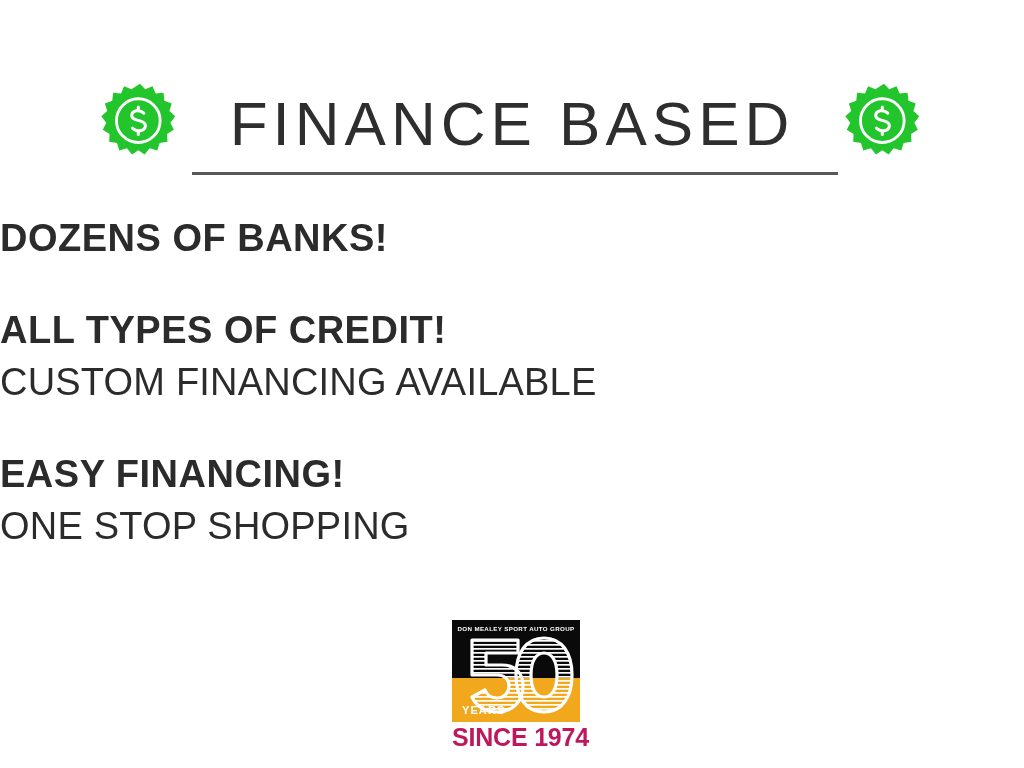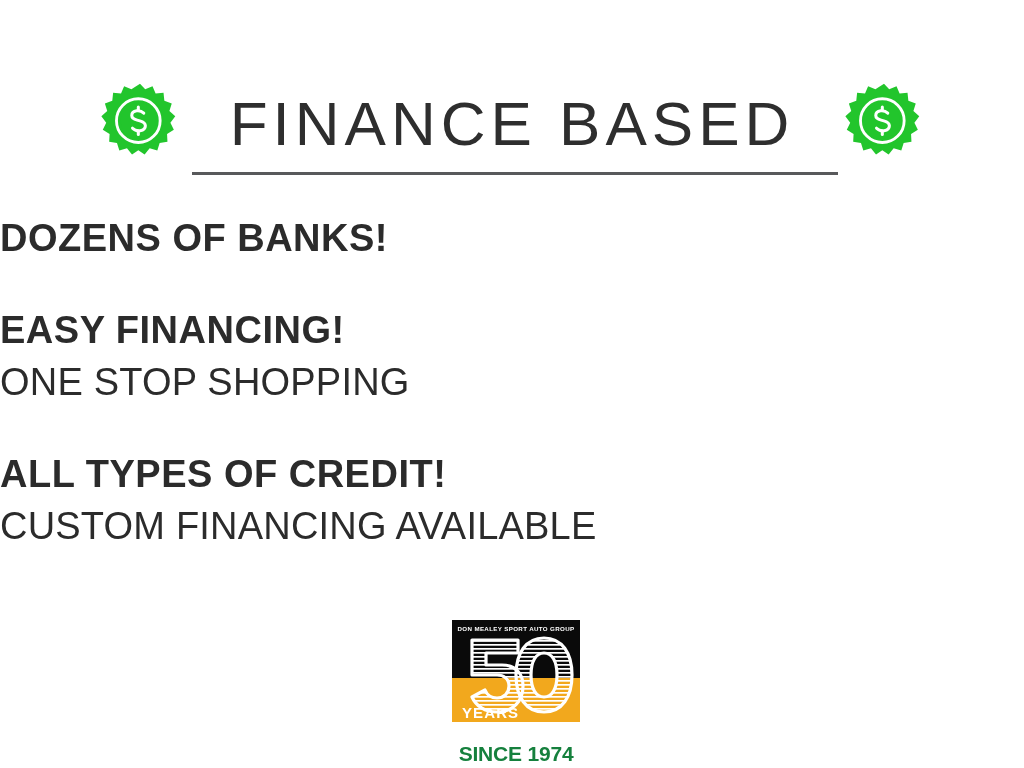--- a/index.html
+++ b/index.html
@@ -156,36 +156,36 @@
     height: 90px;
     z-index: 3;
   }
   .logo-fifty svg { display: block; width: 128px; height: 90px; }
 
   .logo-years {
     position: absolute;
     left: 10px;
     top: 84px;
     font-family: "Liberation Sans", sans-serif;
-    font-size: 15px;
+    font-size: 11px;
     font-weight: 700;
     letter-spacing: 1.1px;
     color: #ffffff;
     z-index: 5;
   }
 
   .logo-since {
     width: 128px;
     text-align: center;
-    margin-top: 20px;
-    font-family: "Liberation Sans", sans-serif;
-    font-size: 21px;
+    margin-top: 1px;
+    font-family: "Liberation Sans", sans-serif;
+    font-size: 25px;
     font-weight: 700;
     letter-spacing: -0.2px;
-    color: #15803d;
+    color: #be185d;
     white-space: nowrap;
   }
 </style>
 </head>
 <body>
 
 <div class="slide">
 
   <div class="header">
 
@@ -242,27 +242,27 @@
 
   <div class="title-rule"></div>
 
   <div class="body-copy">
 
     <div class="copy-block">
       <div class="headline">DOZENS OF BANKS!</div>
     </div>
 
     <div class="copy-block">
+      <div class="headline">ALL TYPES OF CREDIT!</div>
+      <div class="subline">CUSTOM FINANCING AVAILABLE</div>
+    </div>
+
+    <div class="copy-block">
       <div class="headline">EASY FINANCING!</div>
       <div class="subline">ONE STOP SHOPPING</div>
-    </div>
-
-    <div class="copy-block">
-      <div class="headline">ALL TYPES OF CREDIT!</div>
-      <div class="subline">CUSTOM FINANCING AVAILABLE</div>
     </div>
 
   </div>
 
   <div class="logo">
     <div class="logo-mark">
       <div class="logo-top"></div>
       <div class="logo-bottom"></div>
 
       <div class="logo-brand">DON MEALEY SPORT AUTO GROUP</div>

